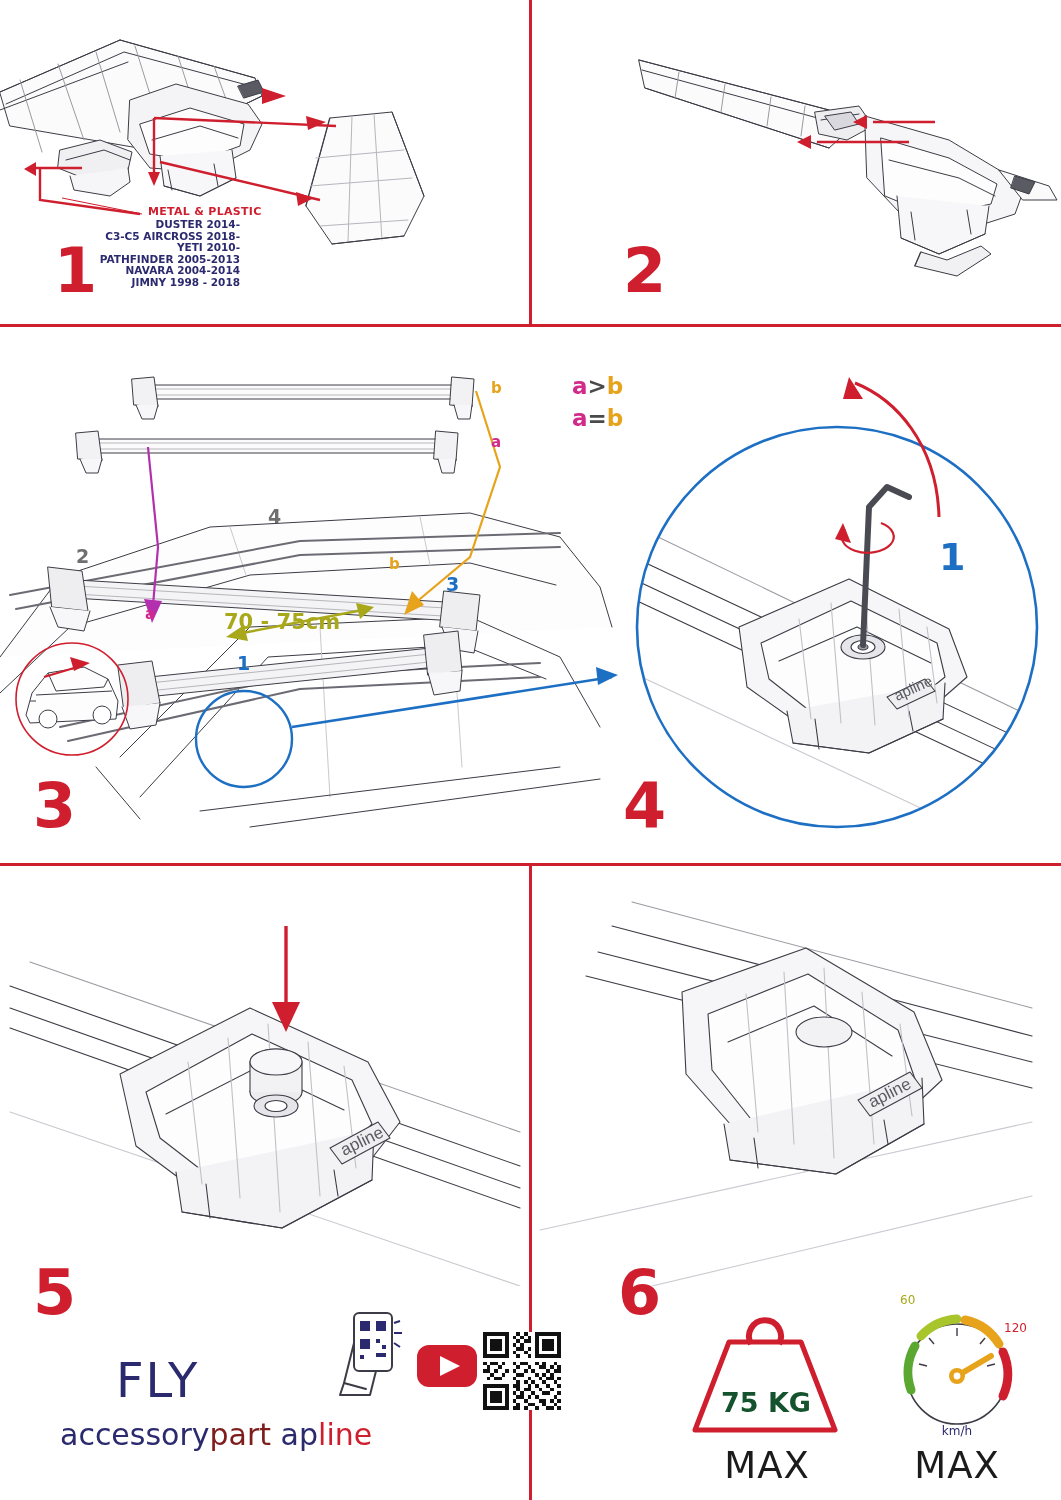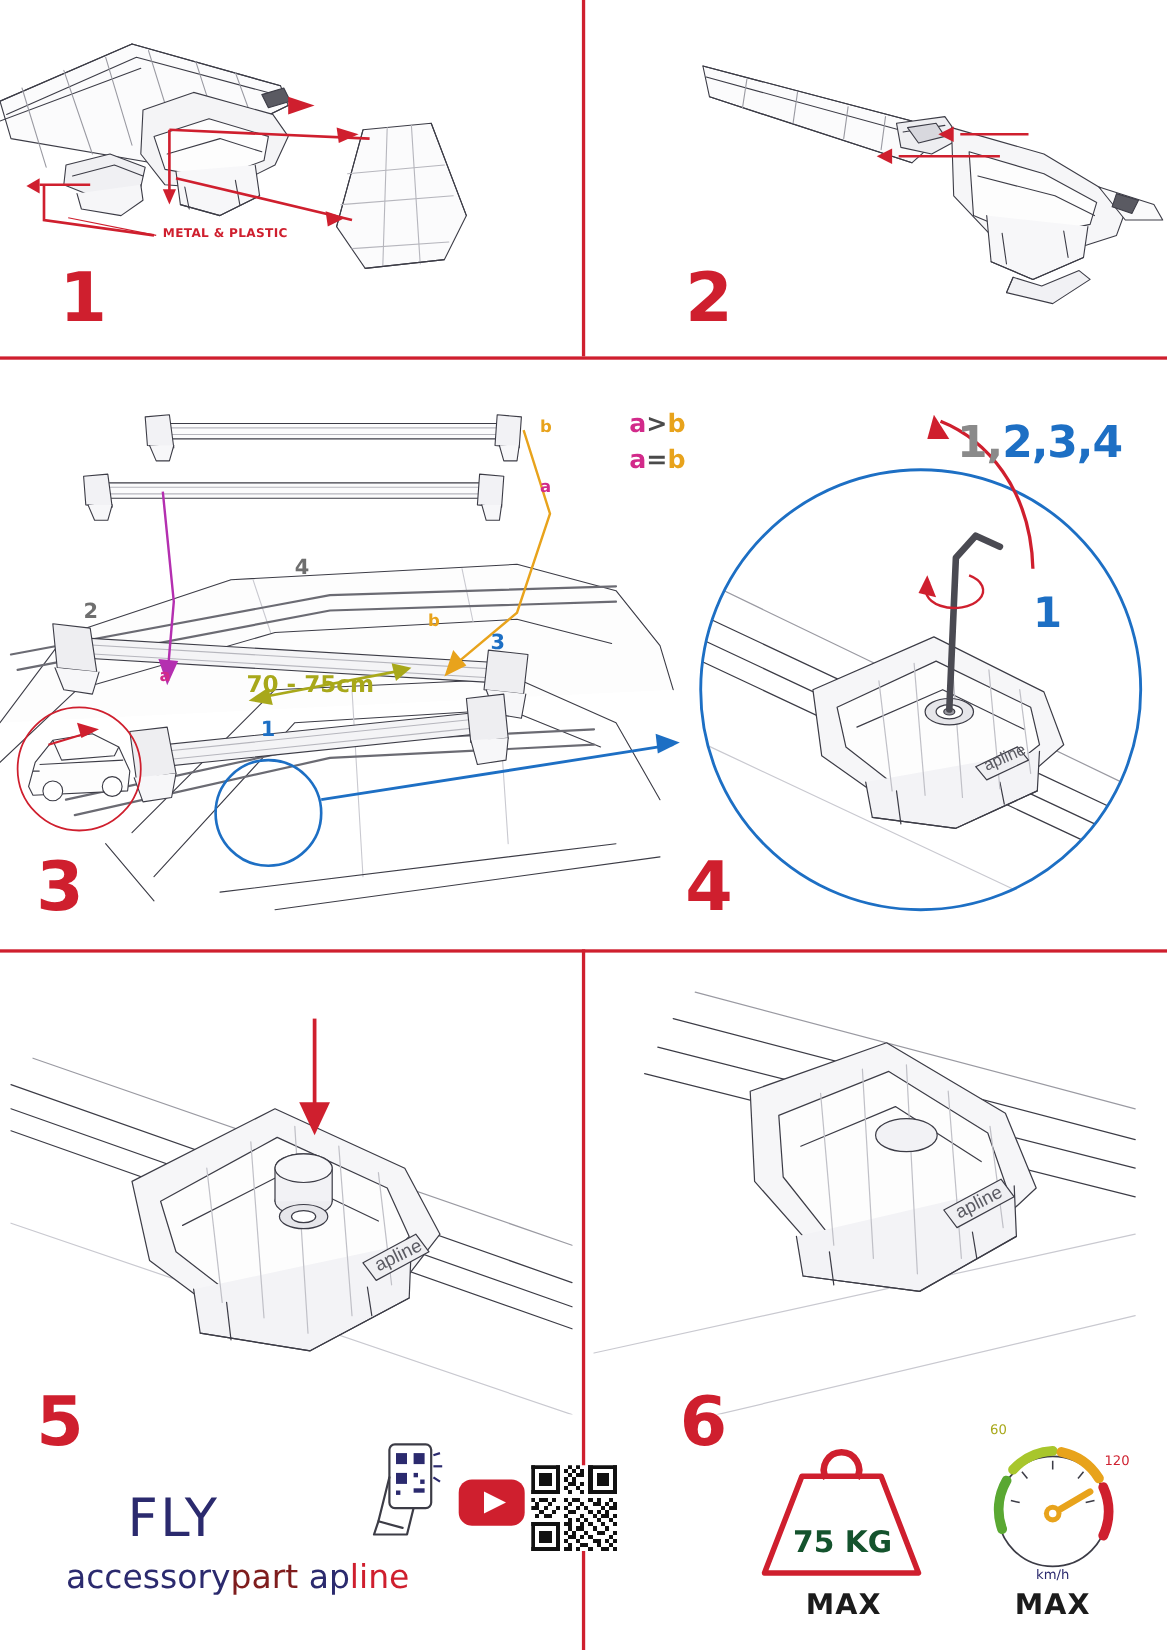--- a/index.html
+++ b/index.html
@@ -126,22 +126,22 @@
     color: #14532d;
     font-family: "DejaVu Sans", sans-serif;
     font-weight: 700;
     font-size: 27px;
     white-space: nowrap;
   }
   .max-text {
     position: absolute;
     color: #1b1b1b;
     font-family: "DejaVu Sans", sans-serif;
-    font-weight: 700;
-    font-size: 26px;
+    font-weight: 400;
+    font-size: 37px;
     letter-spacing: 1px;
   }
   .kmh-text {
     position: absolute;
     color: #2b2a6e;
     font-family: "DejaVu Sans", sans-serif;
     font-weight: 400;
     font-size: 12px;
   }
   .dial-num {
@@ -219,20 +219,28 @@
         <polygon points="326,122 306,116 308,130"></polygon>
         <polygon points="314,198 296,192 298,206"></polygon>
         <polygon points="160,172 148,172 154,186"></polygon>
         <polygon points="36,162 36,176 24,169"></polygon>
       </g>
 
       <path d="M62 198 L142 214" stroke="#cf1f2e" stroke-width="1" fill="none"></path>
     </svg>
 
     <div class="metal-title" style="left:148px; top:205px;">METAL &amp; PLASTIC</div>
+    <div class="car-list" style="left:0px; top:219px; width:240px;">
+      <div>DUSTER 2014-</div>
+      <div>C3-C5 AIRCROSS 2018-</div>
+      <div>YETI 2010-</div>
+      <div>PATHFINDER 2005-2013</div>
+      <div>NAVARA 2004-2014</div>
+      <div>JIMNY 1998 - 2018</div>
+    </div>
     <div class="stepnum" style="left:54px; top:240px;">1</div>
   </div>
 
   <div class="panel" style="left:529px;top:0;width:532px;height:324px;">
     <svg width="532" height="324" viewBox="0 0 532 324">
       <g fill="none" stroke="#3c3c46" stroke-width="1" stroke-linejoin="round" stroke-linecap="round">
 
         <path d="M110 60 L300 110 L318 132 L300 148 L116 88 Z" fill="#fbfbfc"></path>
         <path d="M110 60 L300 110"></path>
         <path d="M113 70 L303 122"></path>
@@ -425,23 +433,20 @@
       </g>
       <circle cx="218" cy="300" r="200" fill="none" stroke="#1d6fc4" stroke-width="2.6"></circle>
 
       <path d="M226 202 A26 16 0 1 0 262 196" stroke="#cf1f2e" stroke-width="2.2" fill="none"></path>
       <polygon points="224,196 232,216 216,212" fill="#cf1f2e"></polygon>
 
       <path d="M320 190 C 318 116, 276 72, 236 56" stroke="#cf1f2e" stroke-width="3" fill="none"></path>
       <polygon points="230,50 244,72 224,72" fill="#cf1f2e"></polygon>
     </svg>
 
-    <div class="seq-1234" style="left:251px; top:52px;">
-      <span class="seq-grey">1,</span><span class="seq-blue">2,3,4</span>
-    </div>
     <div class="big-one" style="left:320px; top:208px;">1</div>
     <div class="stepnum" style="left:4px; top:448px;">4</div>
   </div>
 
   <div class="panel" style="left:0;top:866px;width:529px;height:634px;">
     <svg width="529" height="420" viewBox="0 0 529 420">
       <g fill="none" stroke="#3c3c46" stroke-width="1.1" stroke-linejoin="round" stroke-linecap="round">
 
         <path d="M10 120 L520 300"></path>
         <path d="M10 142 L520 322"></path>

